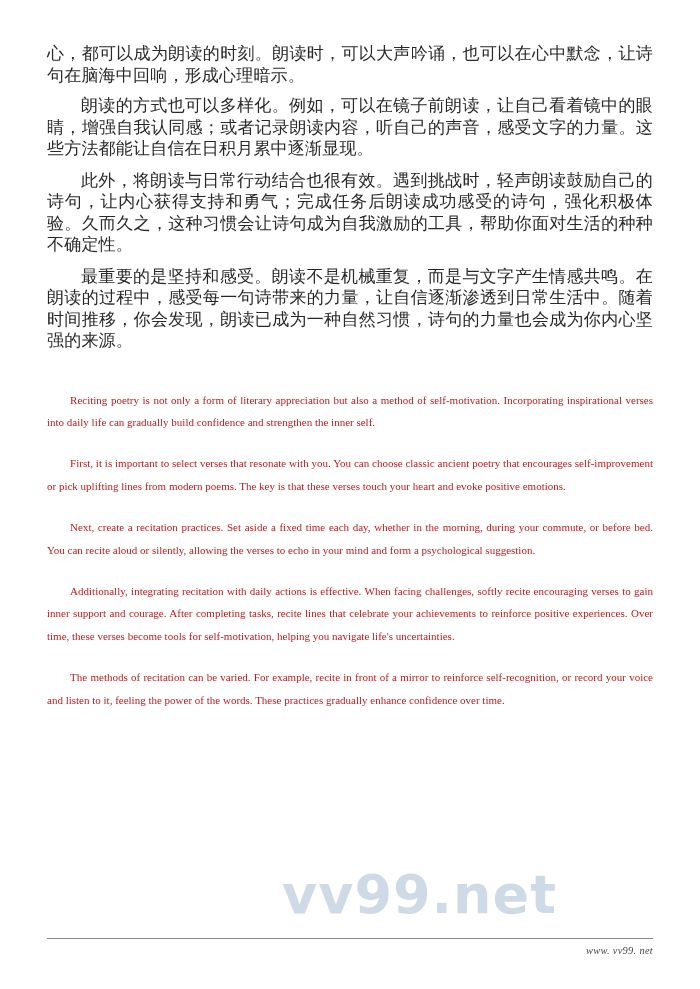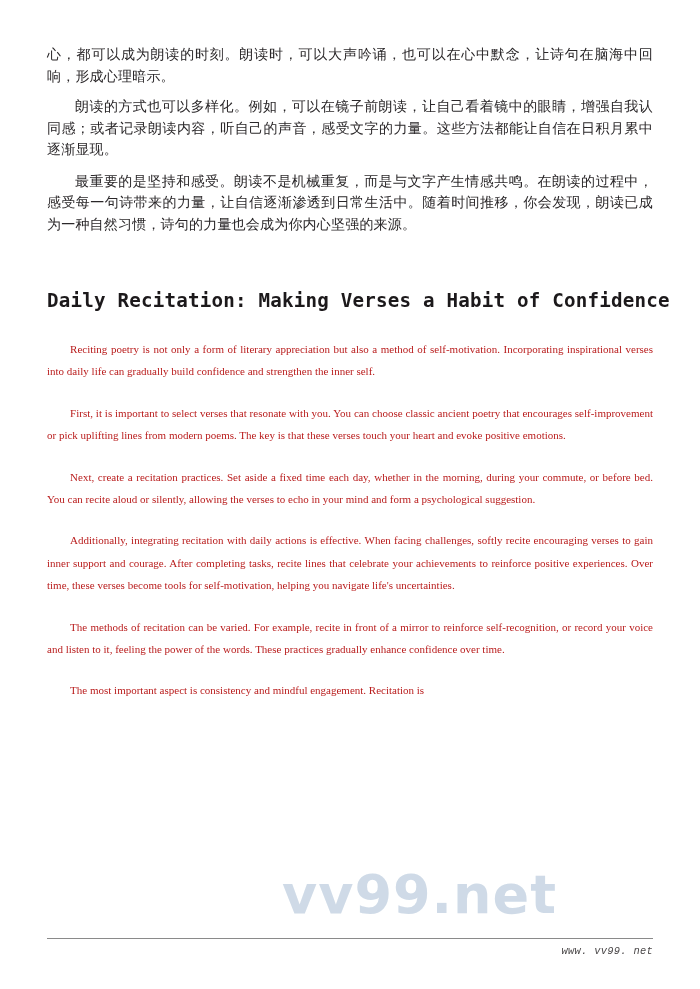--- a/index.html
+++ b/index.html
@@ -48,22 +48,22 @@
     width: 606px;
     z-index: 2;
   }
 
   
   .cn-block {
     padding-top: 44px;
   }
   p.cn {
     margin: 0 0 10px 0;
-    font-family: Liberation Serif, serif;
-    font-size: 14px;
+    font-family: Liberation Mono, monospace;
+    font-size: 17px;
     line-height: 21.5px;
     text-align: justify;
     text-justify: inter-ideograph;
     color: #2a2729;
     letter-spacing: .2px;
   }
   p.cn.indent {
     text-indent: 2em;
   }
   p.cn.tight { margin-bottom: 9px; }
@@ -106,51 +106,50 @@
     z-index: 3;
   }
   #footer-rule {
     width: 100%;
     height: 0;
     border-top: 1.1px solid #8a8a8a;
   }
   #footer-text {
     margin-top: 6px;
     text-align: right;
-    font-family: Liberation Mono, monospace;
+    font-family: Liberation Serif, serif;
     font-style: italic;
     font-size: 10.4px;
     color: #4a4748;
     letter-spacing: .3px;
   }
 </style>
 </head>
 <body>
 
 <div id="page">
 
   <div id="watermark">vv99.net</div>
 
   <div id="content">
 
     <div class="cn-block">
       <p class="cn tight">心，都可以成为朗读的时刻。朗读时，可以大声吟诵，也可以在心中默念，让诗句在脑海中回响，形成心理暗示。</p>
       <p class="cn indent">朗读的方式也可以多样化。例如，可以在镜子前朗读，让自己看着镜中的眼睛，增强自我认同感；或者记录朗读内容，听自己的声音，感受文字的力量。这些方法都能让自信在日积月累中逐渐显现。</p>
+      <p class="cn indent">此外，将朗读与日常行动结合也很有效。遇到挑战时，轻声朗读鼓励自己的诗句，让内心获得支持和勇气；完成任务后朗读成功感受的诗句，强化积极体验。久而久之，这种习惯会让诗句成为自我激励的工具，帮助你面对生活的种种不确定性。</p>
       <p class="cn indent">最重要的是坚持和感受。朗读不是机械重复，而是与文字产生情感共鸣。在朗读的过程中，感受每一句诗带来的力量，让自信逐渐渗透到日常生活中。随着时间推移，你会发现，朗读已成为一种自然习惯，诗句的力量也会成为你内心坚强的来源。</p>
     </div>
 
-    <h1 id="doc-title">Daily Recitation: Making Verses a Habit of Confidence</h1>
 
     <div class="en-block">
       <p class="en">Reciting poetry is not only a form of literary appreciation but also a method of self-motivation. Incorporating inspirational verses into daily life can gradually build confidence and strengthen the inner self.</p>
       <p class="en">First, it is important to select verses that resonate with you. You can choose classic ancient poetry that encourages self-improvement or pick uplifting lines from modern poems. The key is that these verses touch your heart and evoke positive emotions.</p>
       <p class="en">Next, create a recitation practices. Set aside a fixed time each day, whether in the morning, during your commute, or before bed. You can recite aloud or silently, allowing the verses to echo in your mind and form a psychological suggestion.</p>
       <p class="en">Additionally, integrating recitation with daily actions is effective. When facing challenges, softly recite encouraging verses to gain inner support and courage. After completing tasks, recite lines that celebrate your achievements to reinforce positive experiences. Over time, these verses become tools for self-motivation, helping you navigate life's uncertainties.</p>
       <p class="en">The methods of recitation can be varied. For example, recite in front of a mirror to reinforce self-recognition, or record your voice and listen to it, feeling the power of the words. These practices gradually enhance confidence over time.</p>
-      <p class="en">The most important aspect is consistency and mindful engagement. Recitation is</p>
     </div>
 
   </div>
 
   <div id="footer">
     <div id="footer-rule"></div>
     <div id="footer-text">www. vv99. net</div>
   </div>
 
 </div>

